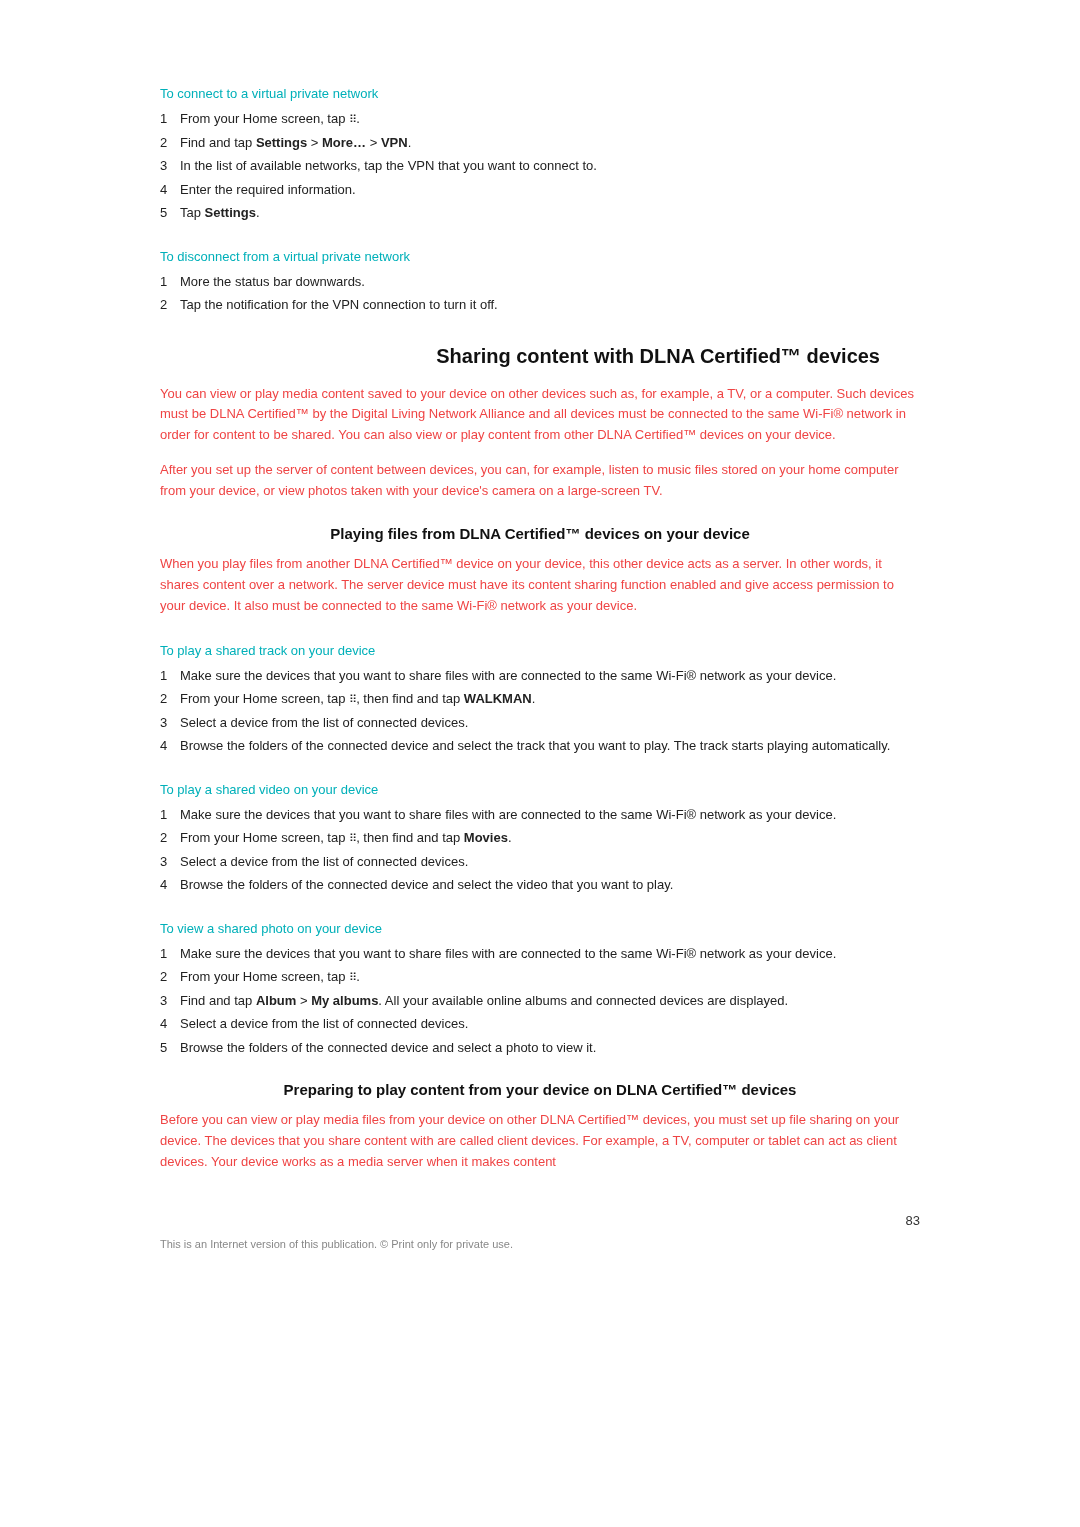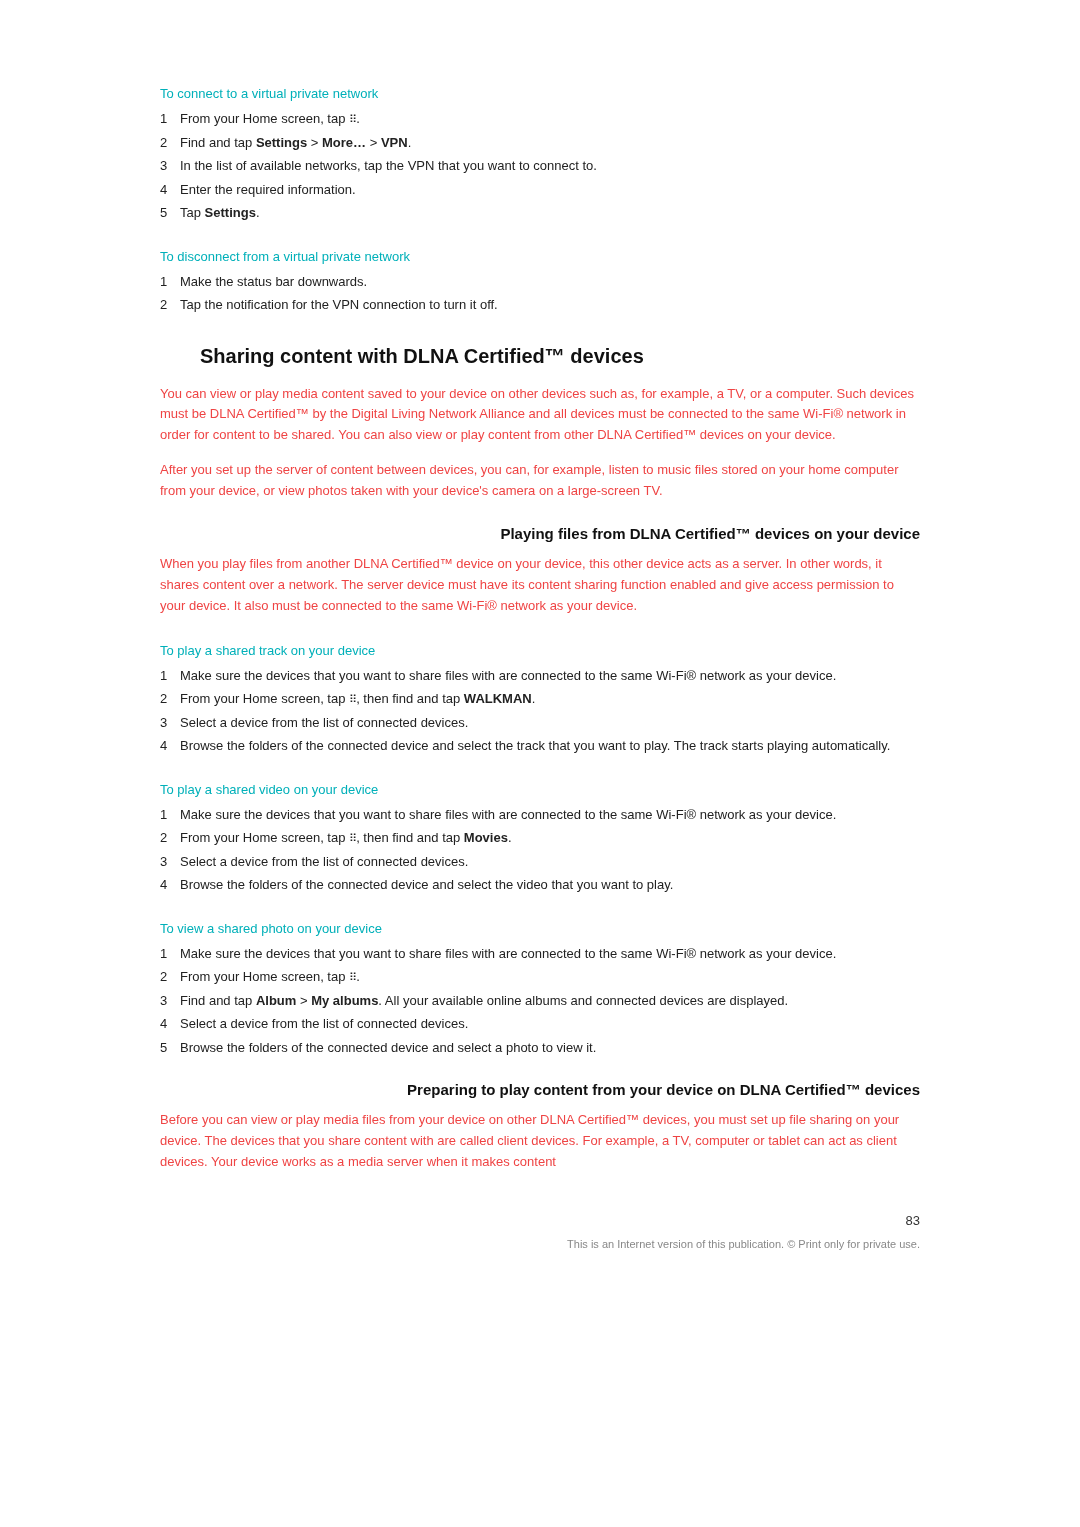--- a/index.html
+++ b/index.html
@@ -50,46 +50,46 @@
       font-weight: bold;
       text-align: right;
     }
     .grid-icon {
       font-size: 11px;
       letter-spacing: -1px;
     }
     .main-heading {
       font-size: 20px;
       font-weight: bold;
-      text-align: left;
+      text-align: right;
       margin: 30px 0 16px 0;
       padding: 0 40px;
       color: #111;
     }
     .sub-heading {
       font-size: 15px;
       font-weight: bold;
-      text-align: right;
+      text-align: center;
       margin: 24px 0 12px 0;
       color: #111;
     }
     .body-text {
       font-size: 13px;
       line-height: 1.6;
       color: #ef4444;
       margin-bottom: 14px;
     }
     .page-number {
       text-align: right;
       margin: 40px 0 10px 0;
       font-size: 13px;
       color: #333;
     }
     .footer-text {
-      text-align: right;
+      text-align: left;
       font-size: 11px;
       color: #888;
       margin-top: 6px;
     }
   </style>
 </head>
 <body>
 
 <div class="page">
 
@@ -116,21 +116,21 @@
       <span class="num">5</span>
       <span class="content">Tap <span class="bold">Settings</span>.</span>
     </li>
   </ol>
 
   <div class="section-heading-cyan">To disconnect from a virtual private network</div>
 
   <ol class="numbered-list">
     <li>
       <span class="num">1</span>
-      <span class="content">Make the status bar downwards.</span>
+      <span class="content">More the status bar downwards.</span>
     </li>
     <li>
       <span class="num">2</span>
       <span class="content">Tap the notification for the VPN connection to turn it off.</span>
     </li>
   </ol>
 
   <div class="main-heading">Sharing content with DLNA Certified™ devices</div>
 
   <div class="body-text">You can view or play media content saved to your device on other devices such as, for example, a TV, or a computer. Such devices must be DLNA Certified™ by the Digital Living Network Alliance and all devices must be connected to the same Wi-Fi® network in order for content to be shared. You can also view or play content from other DLNA Certified™ devices on your device.</div>

